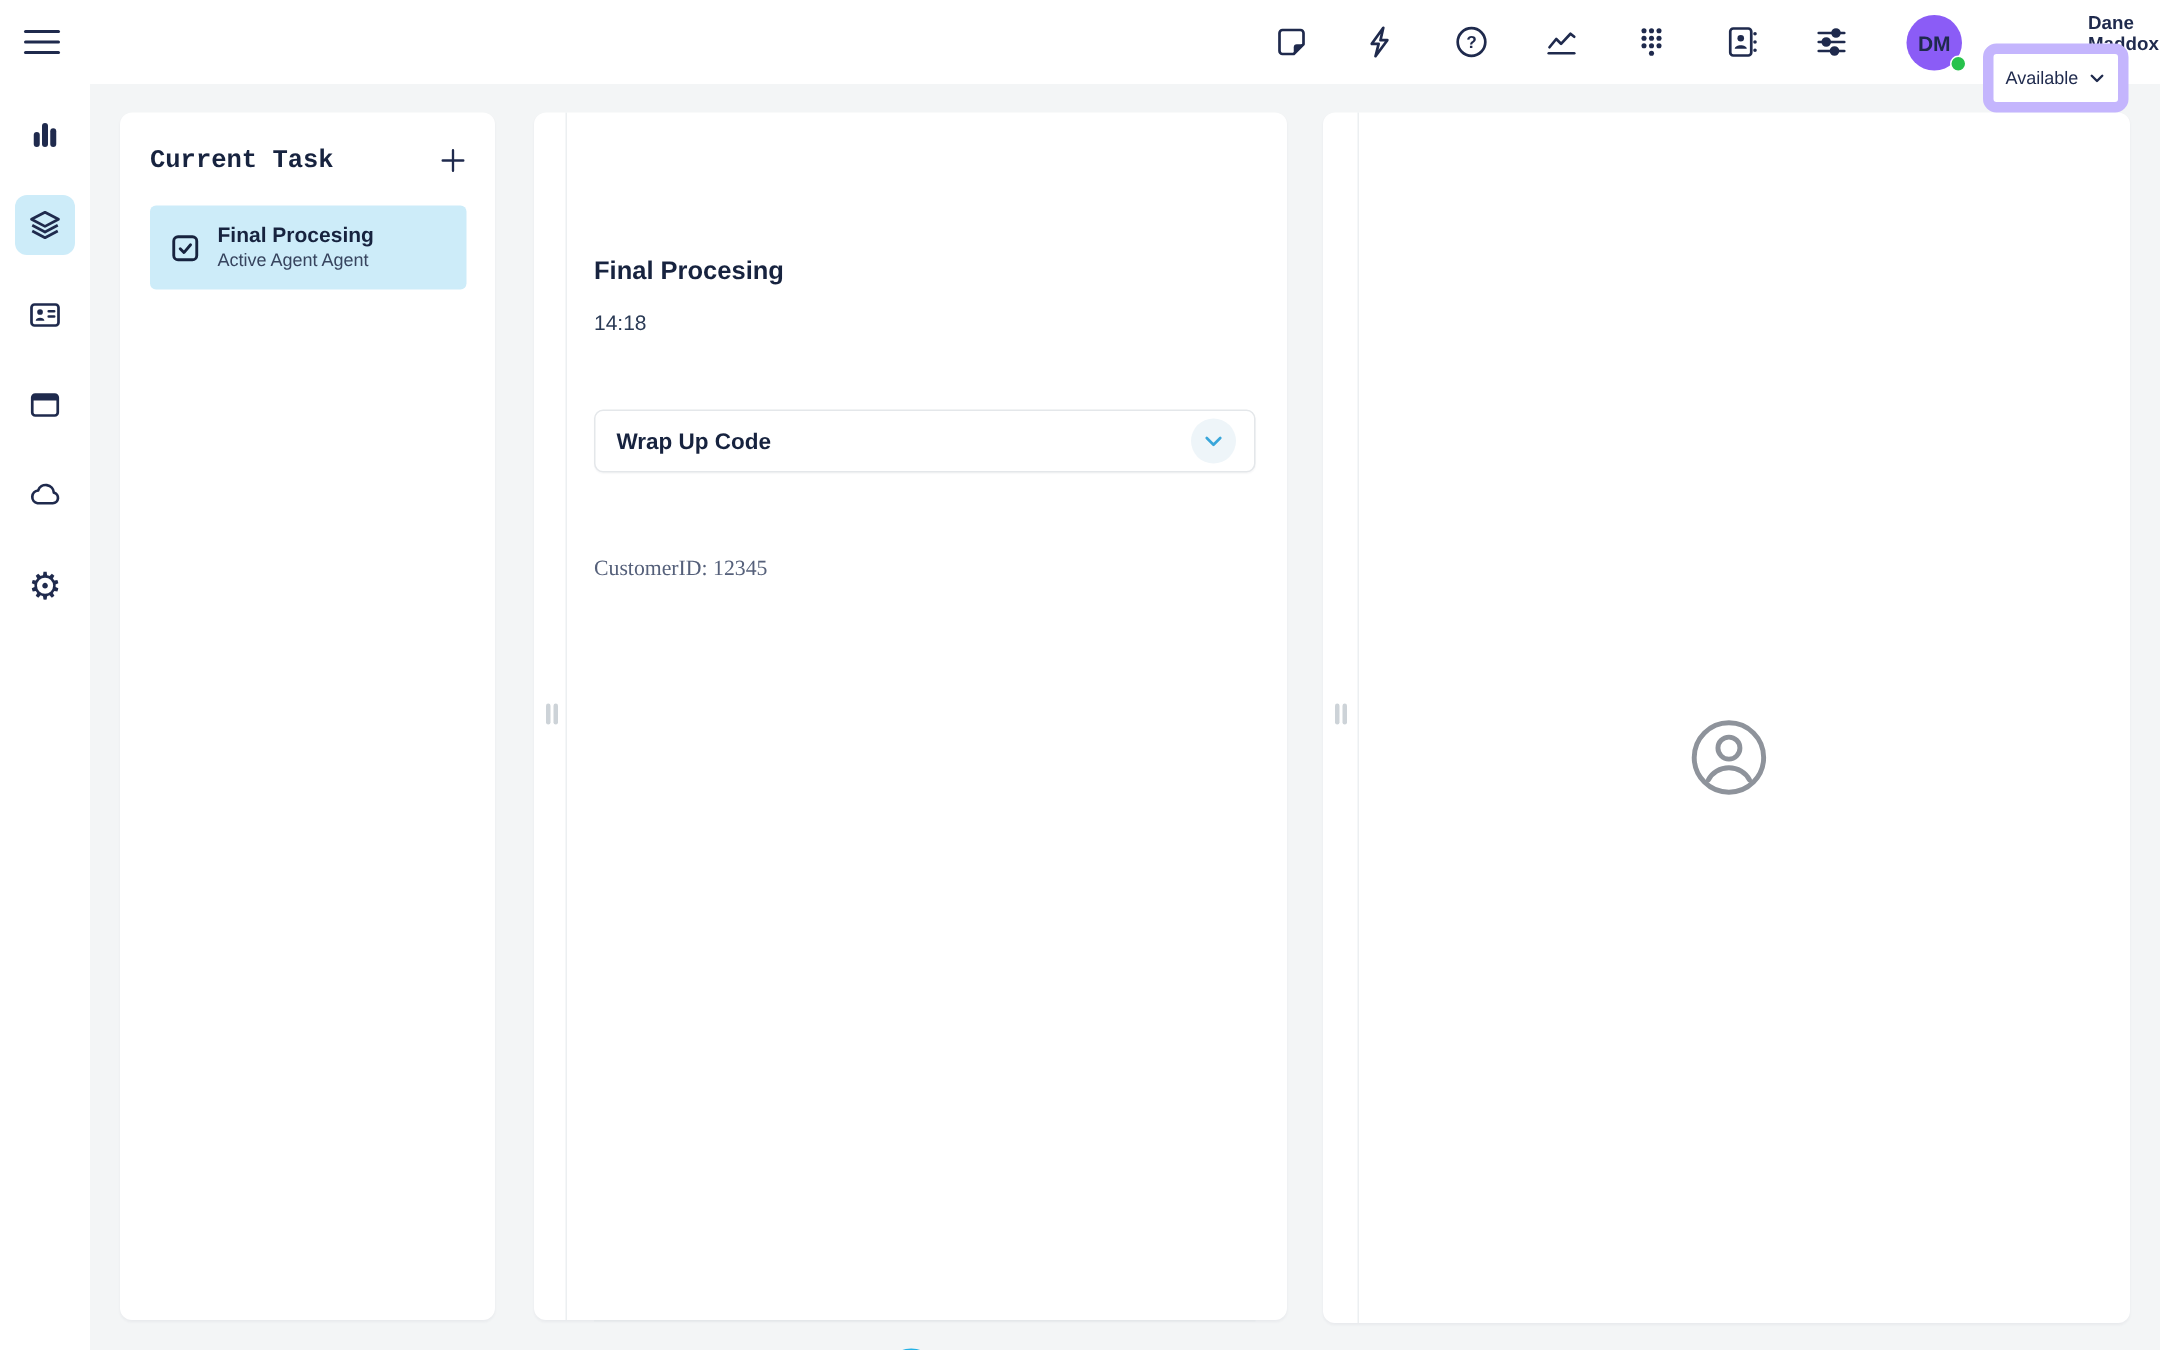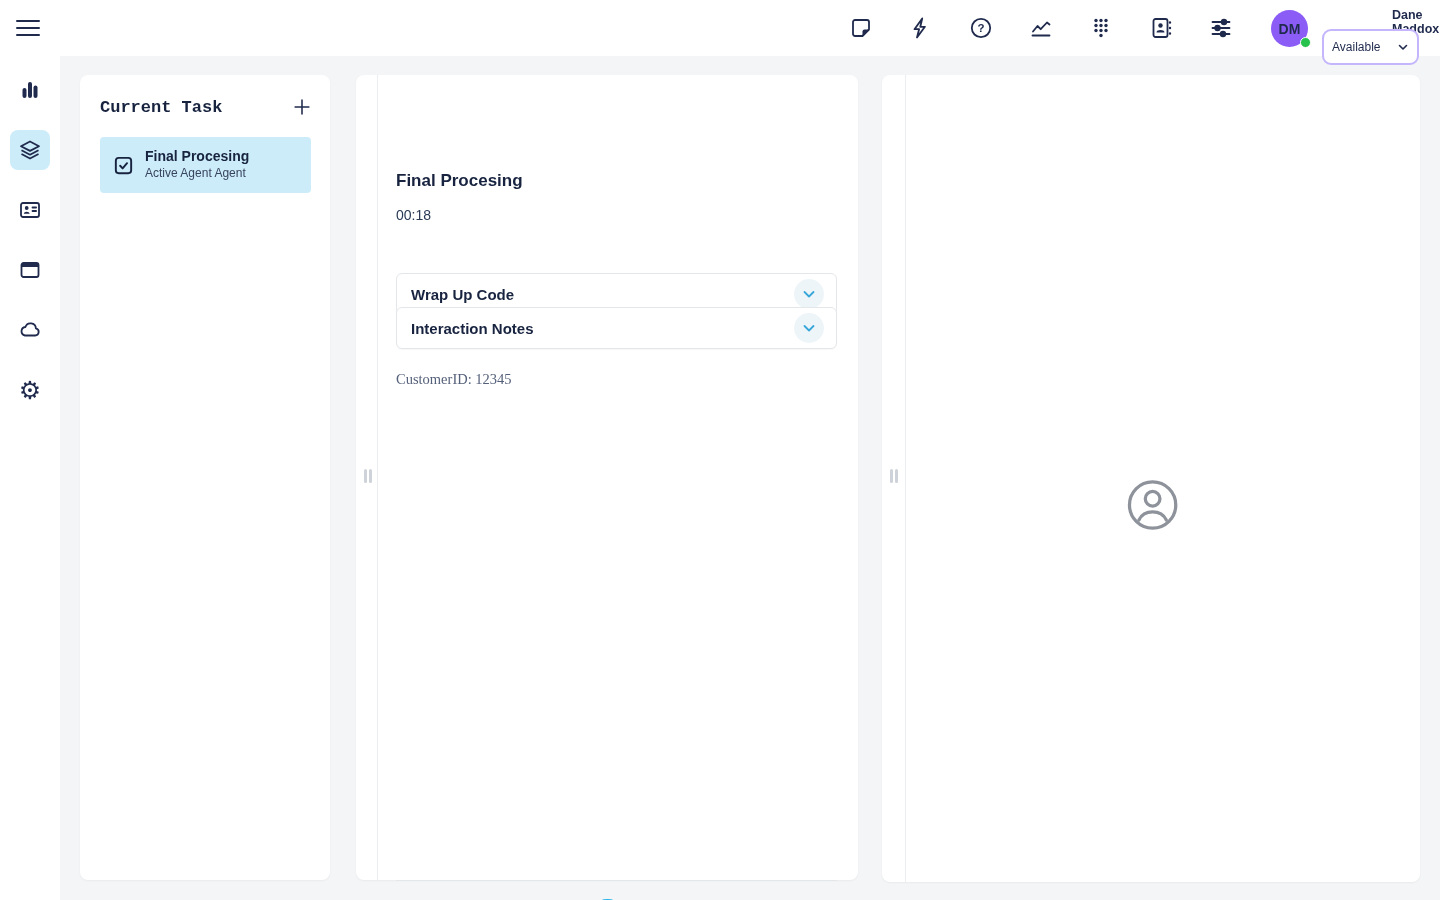--- a/index.html
+++ b/index.html
@@ -13,21 +13,21 @@
   .hamburger span { display:block; width:24px; height:2.6px; background:#1f2a4d; border-radius:1px; }
   .topbar-icons { position:absolute; left:849px; top:16px; display:flex; gap:36px; }
   .tb-icon { width:24px; height:24px; cursor:pointer; }
   .avatar { position:absolute; left:1271px; top:10px; width:37px; height:37px; border-radius:50%;
     background:#8b5cf6; display:flex; align-items:center; justify-content:center;
     font-size:14px; font-weight:bold; color:#1f2a4d; }
   .status-dot { position:absolute; left:1300px; top:37px; width:11px; height:11px; border-radius:50%;
     background:#27c24c; border:1.5px solid #fff; }
   .user-name { position:absolute; left:1392px; top:8px; font-size:12.5px; font-weight:bold; color:#1f2a4d; }
   .status-select { position:absolute; left:1322px; top:29px; width:97px; height:19px;
-    border:2px solid #c4b5fd; border-radius:9px; background:#fff; display:flex; align-items:center;
+    border:7px solid #c4b5fd; border-radius:9px; background:#fff; display:flex; align-items:center;
     padding:16px 8px; font-size:12px; color:#1f2a4d; cursor:pointer; }
   .status-select .lbl { flex:1; }
 
   
   .rail { position:absolute; left:0; top:56px; width:60px; height:844px; background:#fff; z-index:4; }
   .rail-item { position:absolute; left:10px; width:40px; height:40px; border-radius:8px;
     display:flex; align-items:center; justify-content:center; cursor:pointer; }
   .rail-item.selected { background:#cdecf9; }
   .gear-glyph { font-family:"DejaVu Sans", sans-serif; font-size:25px; line-height:1; color:#1f2a4d; }
 
@@ -224,39 +224,31 @@
 
 <section class="card panel-detail">
   <div class="gutter">
     <div class="drag-handle">
         <i></i>
         <i></i>
       </div>
   </div>
 
   <h2 class="detail-title">Final Procesing</h2>
-  <div class="detail-timer">00:18</div>
+  <div class="detail-timer">14:18</div>
 
   <div class="accordion acc1">
     <span class="albl">Wrap Up Code</span>
     <span class="chev-wrap">
       <svg width="16" height="16" viewBox="0 0 16 16">
           <path d="M3.5 6 L8 10.5 L12.5 6" fill="none" stroke="#39a6da" stroke-width="1.8" stroke-linecap="round" stroke-linejoin="round"></path>
         </svg>
     </span>
   </div>
 
-  <div class="accordion acc2">
-    <span class="albl">Interaction Notes</span>
-    <span class="chev-wrap">
-      <svg width="16" height="16" viewBox="0 0 16 16">
-          <path d="M3.5 6 L8 10.5 L12.5 6" fill="none" stroke="#39a6da" stroke-width="1.8" stroke-linecap="round" stroke-linejoin="round"></path>
-        </svg>
-    </span>
-  </div>
 
   <div class="customer-line">CustomerID: 12345</div>
 
   <div class="detail-divider"></div>
 
   <div class="action-row">
 
     <button class="act-btn primary">
       
     </button>

